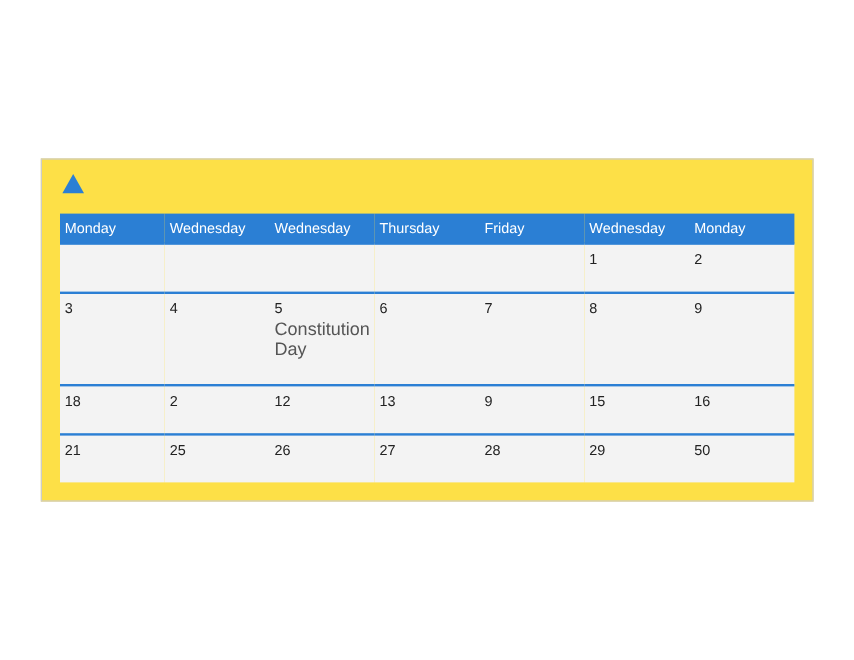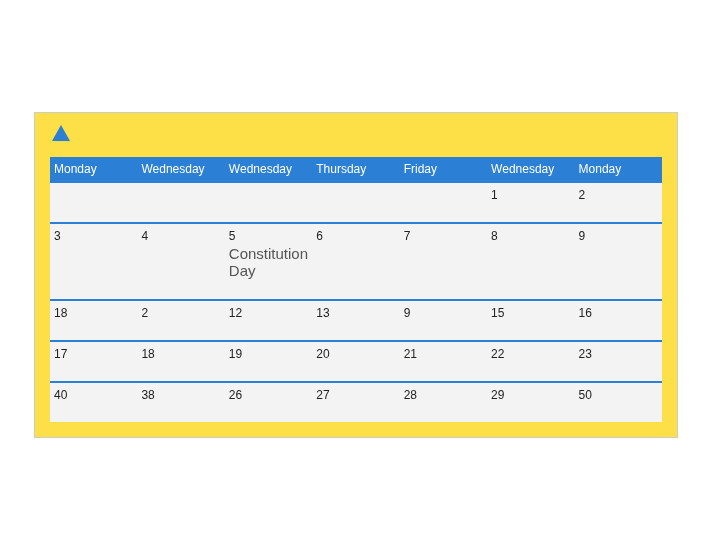--- a/index.html
+++ b/index.html
@@ -174,47 +174,24 @@
           </td>
           <td>
             <div class="day-number">15</div>
           </td>
           <td>
             <div class="day-number">16</div>
           </td>
         </tr>
         <tr>
           <td>
-            <div class="day-number">17</div>
-          </td>
-          <td>
-            <div class="day-number">18</div>
-          </td>
-          <td>
-            <div class="day-number">19</div>
-          </td>
-          <td>
-            <div class="day-number">20</div>
-          </td>
-          <td>
             <div class="day-number">21</div>
           </td>
           <td>
-            <div class="day-number">22</div>
-          </td>
-          <td>
-            <div class="day-number">23</div>
-          </td>
-        </tr>
-        <tr>
-          <td>
-            <div class="day-number">40</div>
-          </td>
-          <td>
-            <div class="day-number">38</div>
+            <div class="day-number">25</div>
           </td>
           <td>
             <div class="day-number">26</div>
           </td>
           <td>
             <div class="day-number">27</div>
           </td>
           <td>
             <div class="day-number">28</div>
           </td>

